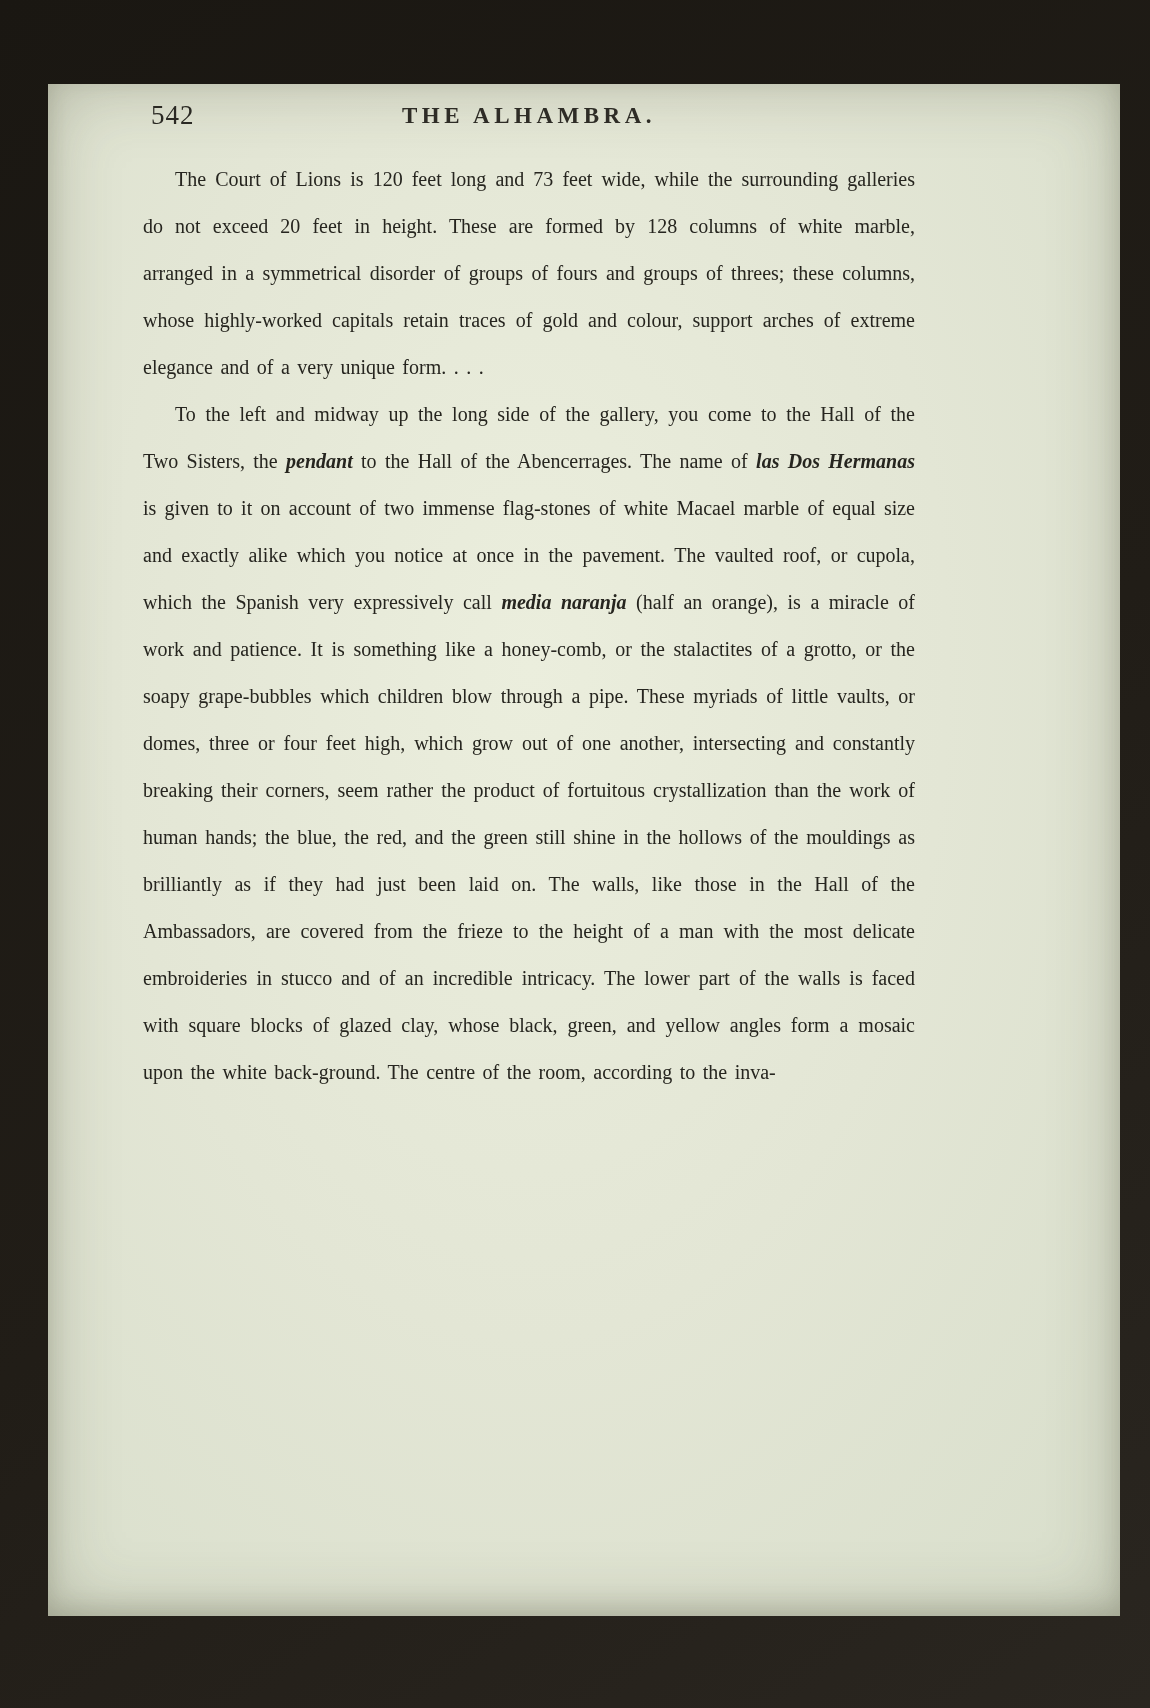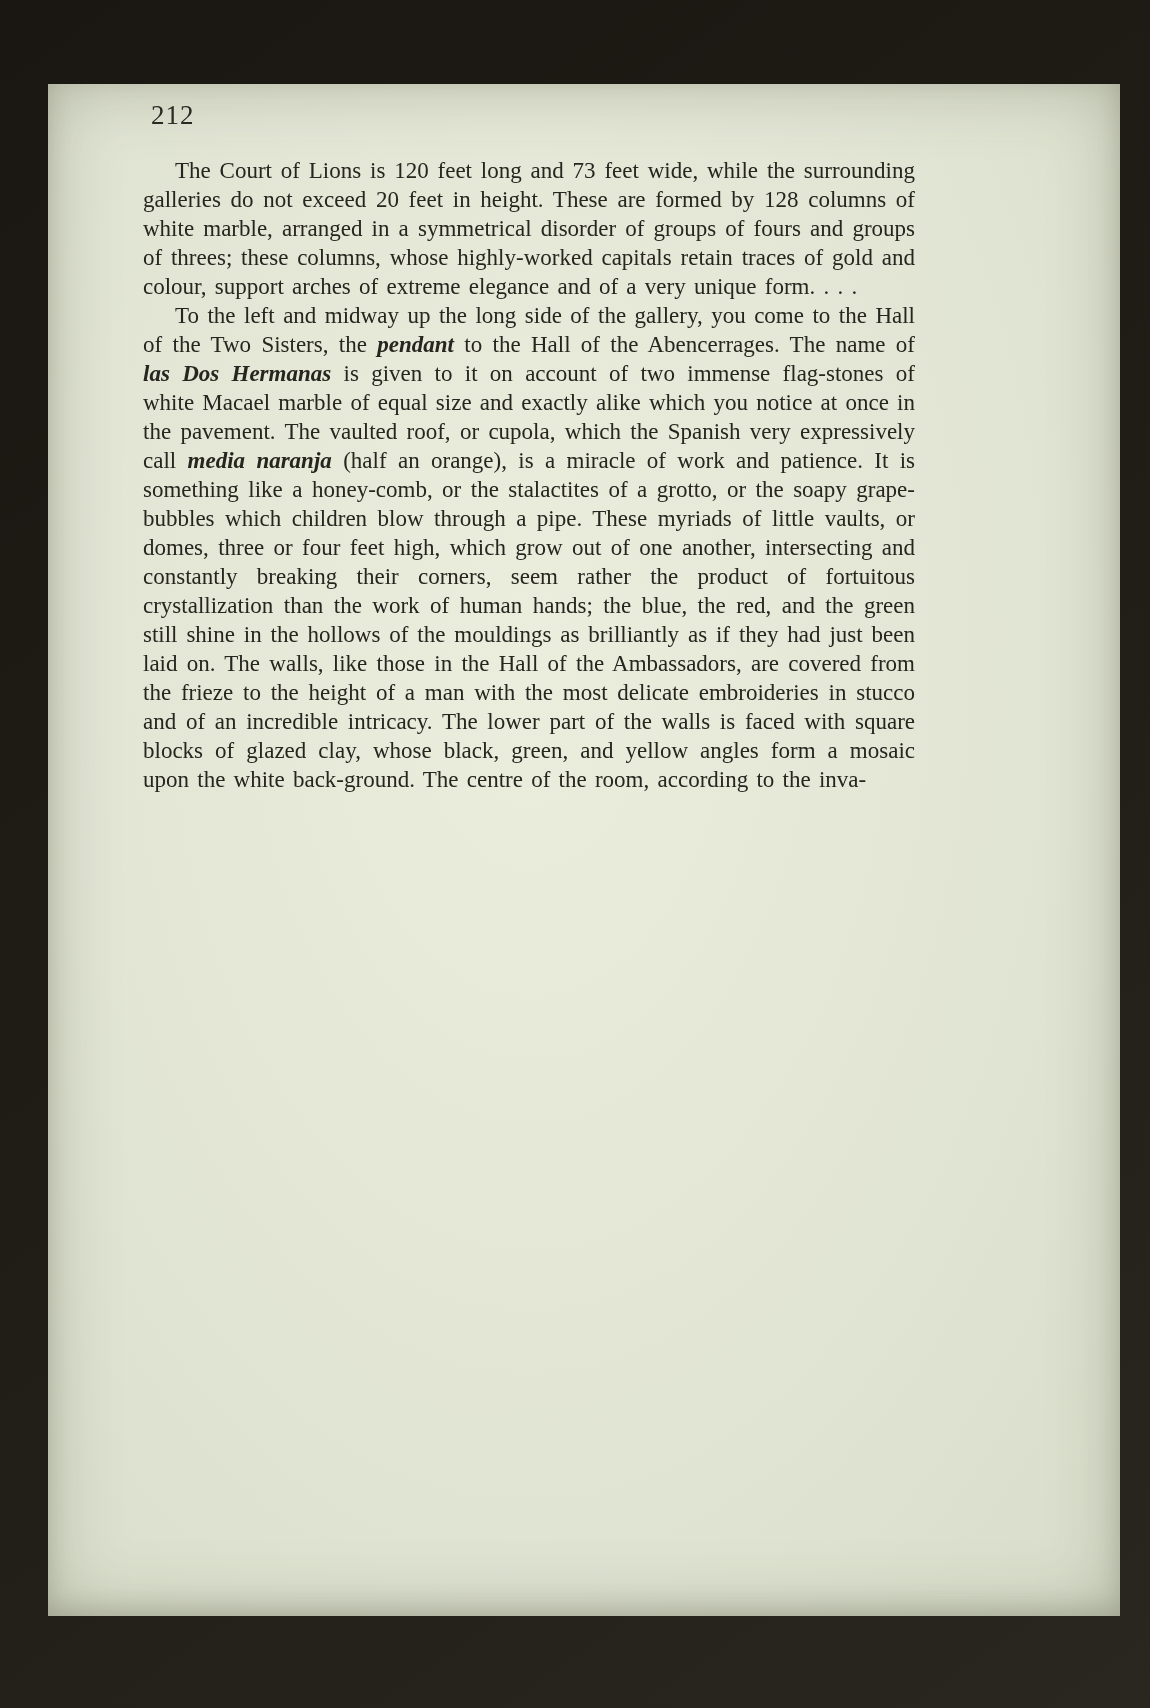--- a/index.html
+++ b/index.html
@@ -46,43 +46,44 @@
   .running-title {
     text-align: center;
     padding-top: 9px;
     font-weight: bold;
     font-size: 23px;
     letter-spacing: 4.5px;
     color: #2e2c26;
   }
   .body-text {
     color: #26251f;
-    font-size: 23px;
-    line-height: 29px;
+    font-size: 20px;
+    line-height: 47px;
     text-align: justify;
     word-spacing: 2.5px;
   }
   .para {
     margin: 0;
     text-indent: 32px;
   }
   .it {
     font-style: italic;
     font-weight: bold;
   }
 </style>
 </head>
 <body>
 
 <div class="scan">
   <div class="page">
     <div class="content">
 
       <div class="page-header">
-        <span class="page-number">212</span>
+        <span class="page-number">542</span>
+        <div class="running-title">THE ALHAMBRA.</div>
       </div>
 
       <div class="body-text">
 
         <p class="para"><span>The Court of Lions is 120 feet long and 73 feet wide, while the surrounding galleries do not exceed 20 feet in height.  These are formed by 128 columns of white marble, arranged in a symmetrical disorder of groups of fours and groups of threes; these columns, whose highly-worked capitals retain traces of gold and colour, support arches of extreme elegance and of a very unique form. . . .</span></p>
 
         <p class="para"><span>To the left and midway up the long side of the gallery, you come to the Hall of the Two Sisters, the </span><span class="it">pendant</span><span> to the Hall of the Abencerrages.  The name of </span><span class="it">las Dos Hermanas</span><span> is given to it on account of two immense flag-stones of white Macael marble of equal size and exactly alike which you notice at once in the pavement.  The vaulted roof, or cupola, which the Spanish very expressively call </span><span class="it">media naranja</span><span> (half an orange), is a miracle of work and patience. It is something like a honey-comb, or the stalactites of a grotto, or the soapy grape-bubbles which children blow through a pipe.  These myriads of little vaults, or domes, three or four feet high, which grow out of one another, intersecting and constantly breaking their corners, seem rather the product of fortuitous crystallization than the work of human hands; the blue, the red, and the green still shine in the hollows of the mouldings as brilliantly as if they had just been laid on.  The walls, like those in the Hall of the Ambassadors, are covered from the frieze to the height of a man with the most delicate embroideries in stucco and of an incredible intricacy.  The lower part of the walls is faced with square blocks of glazed clay, whose black, green, and yellow angles form a mosaic upon the white back-ground.  The centre of the room, according to the inva-</span></p>
 
       </div>
     </div>

